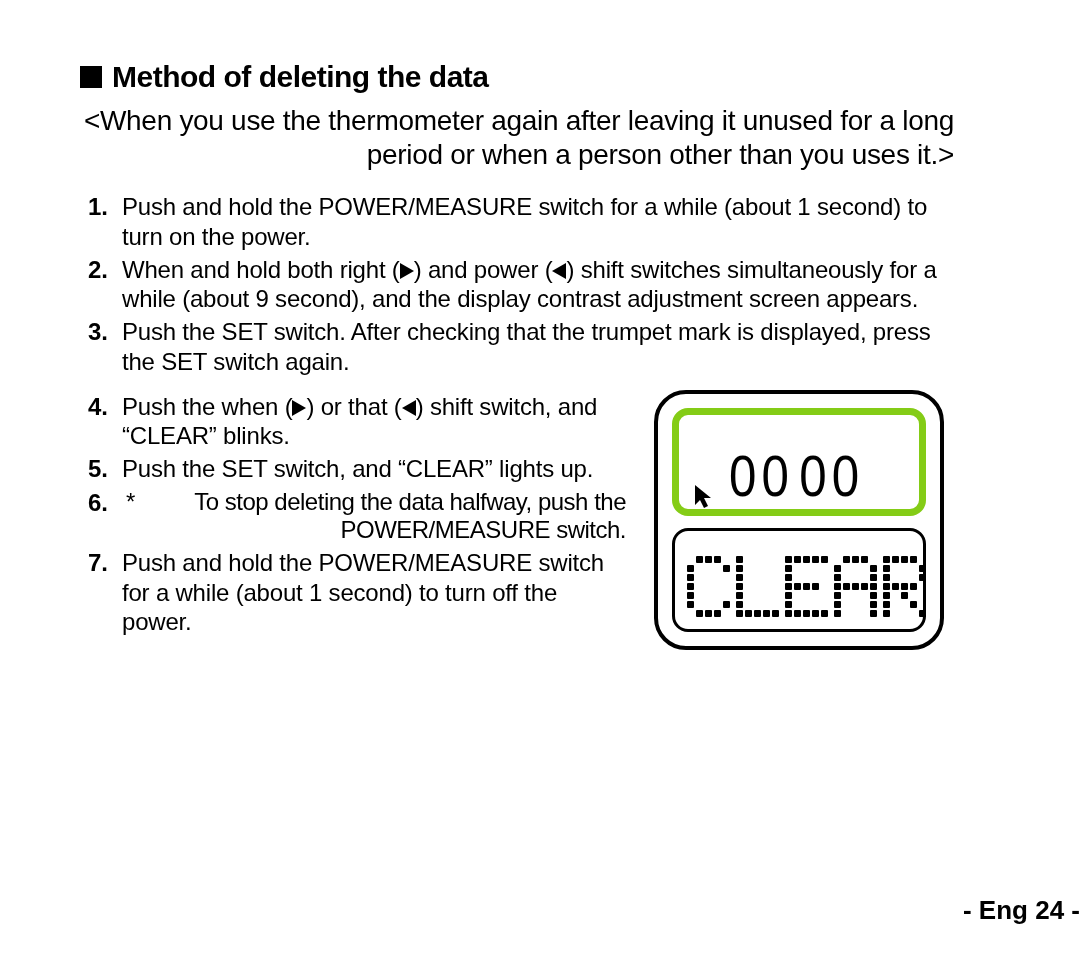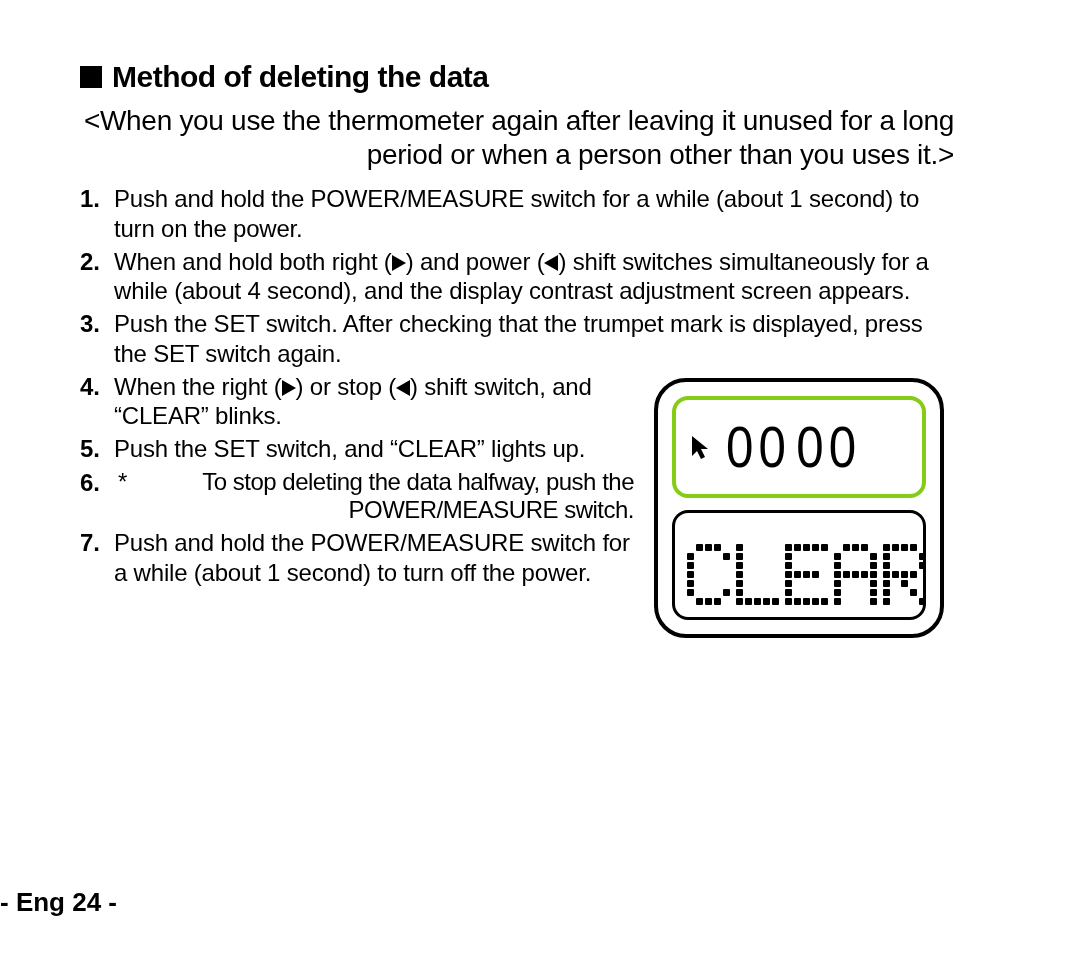--- a/index.html
+++ b/index.html
@@ -42,21 +42,21 @@
     display: flex;
     gap: 20px;
   }
   .ol-col {
     flex: 1;
   }
   ol.steps {
     list-style: none;
     counter-reset: step;
     padding: 0;
-    margin: 0;
+    margin: 8px;
     font-size: 24px;
     line-height: 1.22;
     letter-spacing: -0.2px;
   }
   ol.steps > li {
     counter-increment: step;
     position: relative;
     padding-left: 34px;
     margin-bottom: 4px;
   }
@@ -108,25 +108,25 @@
     height: 260px;
     border: 4px solid #000;
     border-radius: 32px;
     padding: 14px 14px 14px 14px;
     box-sizing: border-box;
     display: flex;
     flex-direction: column;
     gap: 12px;
   }
   .lcd-top {
-    border: 4px solid #84cc16;
+    border: 7px solid #84cc16;
     border-radius: 16px;
     height: 94px;
     display: flex;
-    align-items: center;
+    align-items: flex-end;
     padding: 0 14px;
     gap: 14px;
   }
   .arrow-icon svg { display:block; }
   .digits {
     font-family: "Arial Narrow", Arial, sans-serif;
     font-stretch: condensed;
     font-weight: 400;
     font-size: 58px;
     letter-spacing: 6px;
@@ -152,24 +152,24 @@
     grid-template-rows: repeat(7, 7px);
     gap: 2px;
   }
   .dot-on {
     background: #000;
     border-radius: 1px;
   }
 
   .page-footer {
     position: absolute;
-    bottom: 55px;
+    bottom: 47px;
     left: 0;
     width: 1080px;
-    text-align: left;
+    text-align: right;
     font-weight: 700;
     font-size: 26px;
   }
 </style>
 </head>
 <body>
 
 <div class="page">
 
   <div class="section-title">
@@ -177,29 +177,29 @@
     <span>Method of deleting the data</span>
   </div>
 
   <div class="intro">&lt;When you use the thermometer again after leaving it unused for a long period or when a person other than you uses it.&gt;</div>
 
   <div class="content-row">
     <div class="ol-col">
       <ol class="steps">
         <li><span>Push and hold the POWER/MEASURE switch for a while (about 1 second) to turn on the power.</span></li>
         <li>
-          <span>When and hold both right (</span><span class="tri tri-right"></span><span>) and power (</span><span class="tri tri-left"></span><span>) shift switches simultaneously for a while (about 4 second), and the display contrast adjustment screen appears.</span>
+          <span>When and hold both right (</span><span class="tri tri-right"></span><span>) and power (</span><span class="tri tri-left"></span><span>) shift switches simultaneously for a while (about 9 second), and the display contrast adjustment screen appears.</span>
         </li>
         <li><span>Push the SET switch. After checking that the trumpet mark is displayed, press the SET switch again.</span></li>
       </ol>
 
       <div style="display:flex; gap:20px;">
         <ol class="steps" start="4" style="counter-reset: step 3; flex:1;">
           <li>
-            <span>When the right (</span><span class="tri tri-right"></span><span>) or stop (</span><span class="tri tri-left"></span><span>) shift switch, and “CLEAR” blinks.</span>
+            <span>Push the when (</span><span class="tri tri-right"></span><span>) or that (</span><span class="tri tri-left"></span><span>) shift switch, and “CLEAR” blinks.</span>
           </li>
           <li><span>Push the SET switch, and “CLEAR” lights up.</span></li>
           <li>
             <div class="sub-note"><span>To stop deleting the data halfway, push the POWER/MEASURE switch.</span></div>
           </li>
           <li><span>Push and hold the POWER/MEASURE switch for a while (about 1 second) to turn off the power.</span></li>
         </ol>
 
         <div class="lcd-wrap">
           <div class="lcd">

